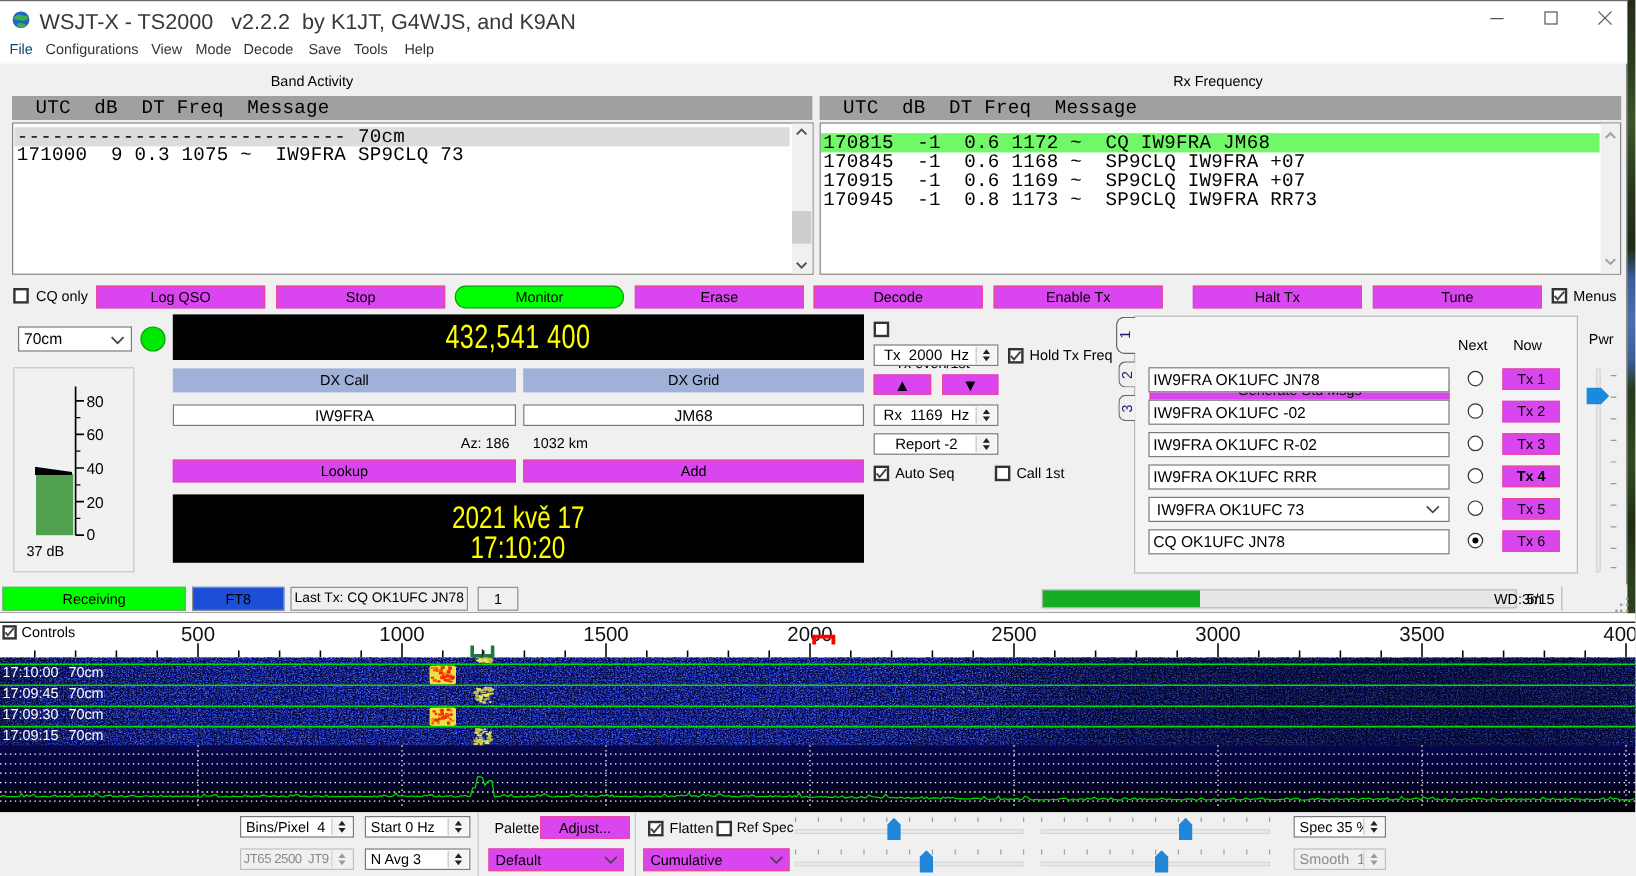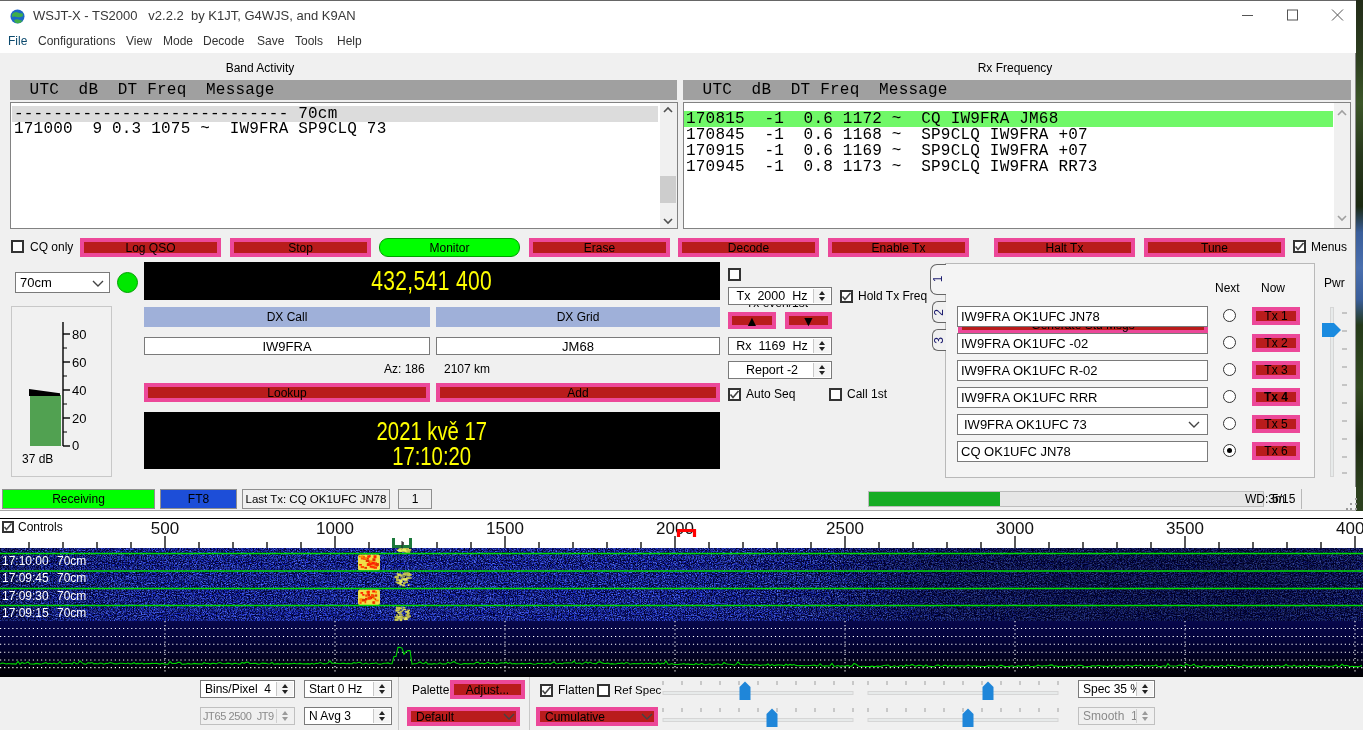--- a/index.html
+++ b/index.html
@@ -1,18 +1,18 @@
 <!DOCTYPE html>
 <html><head><meta charset="utf-8">
 <style>
 html,body{margin:0;padding:0;}
 body{width:1363px;height:730px;position:relative;overflow:hidden;background:#f0f0f0;
  font-family:"Liberation Sans",sans-serif;color:#000;}
 .abs{position:absolute;}
-.btn{position:absolute;background:#b91c1c;border:4px solid #ec4899;font-size:12px;
+.btn{position:absolute;background:#d946ef;border:1px solid #ec4899;font-size:12px;
  display:flex;align-items:center;justify-content:center;box-sizing:border-box;}
 .cbx{position:absolute;width:13px;height:13px;background:#fff;border:2px solid #333;box-sizing:border-box;}
 .lbl{position:absolute;font-size:12px;white-space:nowrap;}
 .mono{font-family:"Liberation Mono",monospace;font-size:16px;letter-spacing:0.2px;white-space:pre;}
 .fld{position:absolute;background:#fff;border:1px solid #7a7a7a;box-sizing:border-box;font-size:13px;
  display:flex;align-items:center;}
 .spinarr{position:absolute;right:1px;top:1px;bottom:1px;width:16px;border-left:1px solid #c8c8c8;
  display:flex;flex-direction:column;align-items:center;justify-content:center;gap:2px;background:#f4f4f4;}
 .tri-u{width:0;height:0;border-left:3.5px solid transparent;border-right:3.5px solid transparent;border-bottom:4.5px solid #222;}
 .tri-d{width:0;height:0;border-left:3.5px solid transparent;border-right:3.5px solid transparent;border-top:4.5px solid #222;}
@@ -23,21 +23,21 @@
 <div class="abs" style="left:1356px;top:0;width:7px;height:516px;background:linear-gradient(180deg,#222c18 0%,#2e4020 12%,#3c5628 20%,#28381c 30%,#1c2a12 40%,#3a5e9a 45%,#4a6fae 52%,#3a5e9a 58%,#253a1a 63%,#31491f 75%,#1e2c12 85%,#2c401e 95%);"></div>
 
 <div class="abs" style="left:1355px;top:0;width:1px;height:512px;background:#8a8a8a;"></div>
 
 <div class="abs" style="left:0;top:0;width:1356px;height:30px;background:#fff;border-top:1px solid #666;box-sizing:border-box;"></div>
 <svg class="abs" style="left:10px;top:9px;" width="15" height="15" viewBox="0 0 15 15">
  <circle cx="7.5" cy="7.5" r="7" fill="#1c66c8"></circle>
  <path d="M2 5 Q5 2 8 3.5 Q11 5 12.5 4 L13 7 Q10 9 7 8 Q4 7 2 8 Z" fill="#3fae49"></path>
  <path d="M4 11 Q7 9.5 10 11 Q12 12 13 11 L11 13.5 Q8 15 5 13.5 Z" fill="#3fae49"></path>
 </svg>
-<div class="lbl" style="left:33px;top:8px;font-size:13px;color:#383838;">WSJT-X - TS2000&nbsp;&nbsp; v2.2.2&nbsp; by K1JT, G4WJS, and K9AN</div>
+<div class="lbl" style="left:33px;top:8px;font-size:18px;color:#383838;">WSJT-X - TS2000&nbsp;&nbsp; v2.2.2&nbsp; by K1JT, G4WJS, and K9AN</div>
 <svg class="abs" style="left:1237px;top:0;" width="119" height="30" viewBox="0 0 119 30">
  <line x1="5" y1="15.5" x2="16" y2="15.5" stroke="#555" stroke-width="1"></line>
  <rect x="50.5" y="10" width="10" height="10" fill="none" stroke="#555" stroke-width="1"></rect>
  <line x1="95" y1="9.5" x2="106" y2="20.5" stroke="#555" stroke-width="1"></line>
  <line x1="106" y1="9.5" x2="95" y2="20.5" stroke="#555" stroke-width="1"></line>
 </svg>
 
 <div class="abs" style="left:0;top:30px;width:1356px;height:23px;background:#fff;"></div>
 <div class="lbl" style="left:8px;top:34px;color:#0c4a6e;">File</div>
 <div class="lbl" style="left:38px;top:34px;color:#333;">Configurations</div>
@@ -123,21 +123,21 @@
 </svg>
 <div class="lbl" style="left:22px;top:452px;">37 dB</div>
 
 <div class="abs" style="left:144px;top:262px;width:576px;height:38px;background:#000;"></div>
 <div class="abs" style="left:144px;top:262px;width:576px;height:38px;color:#ffff00;font-size:28px;text-align:center;line-height:37px;"><span style="display:inline-block;transform:scaleX(0.75);transform-origin:center;letter-spacing:0.5px;">432,541 400</span></div>
 <div class="abs" style="left:144px;top:307px;width:286px;height:20px;background:#9fb0d9;color:#000;font-size:12px;text-align:center;line-height:20px;">DX Call</div>
 <div class="abs" style="left:436px;top:307px;width:284px;height:20px;background:#9fb0d9;color:#000;font-size:12px;text-align:center;line-height:20px;">DX Grid</div>
 <div class="fld" style="left:144px;top:337px;width:286px;height:18px;justify-content:center;">IW9FRA</div>
 <div class="fld" style="left:436px;top:337px;width:284px;height:18px;justify-content:center;">JM68</div>
 <div class="lbl" style="left:384px;top:362px;">Az: 186</div>
-<div class="lbl" style="left:444px;top:362px;">2107 km</div>
+<div class="lbl" style="left:444px;top:362px;">1032 km</div>
 <div class="btn" style="left:144px;top:383px;width:286px;height:19px;">Lookup</div>
 <div class="btn" style="left:436px;top:383px;width:284px;height:19px;">Add</div>
 <div class="abs" style="left:144px;top:412px;width:576px;height:57px;background:#000;"></div>
 <div class="abs" style="left:144px;top:418px;width:576px;height:26px;color:#ffff00;font-size:26px;text-align:center;line-height:26px;"><span style="display:inline-block;transform:scaleX(0.78);transform-origin:center;">2021 kvě 17</span></div>
 <div class="abs" style="left:144px;top:443px;width:576px;height:26px;color:#ffff00;font-size:26px;text-align:center;line-height:26px;"><span style="display:inline-block;transform:scaleX(0.78);transform-origin:center;">17:10:20</span></div>
 
 <div class="cbx" style="left:728px;top:268px;"></div>
 <div class="lbl" style="left:746px;top:264px;margin-top:32px;">Tx even/1st</div>
 <div class="fld" style="left:728px;top:287px;width:104px;height:18px;justify-content:center;padding-right:16px;font-size:12.5px;">Tx&nbsp; 2000&nbsp; Hz<span class="spinarr">
       <span class="tri-u"></span>

